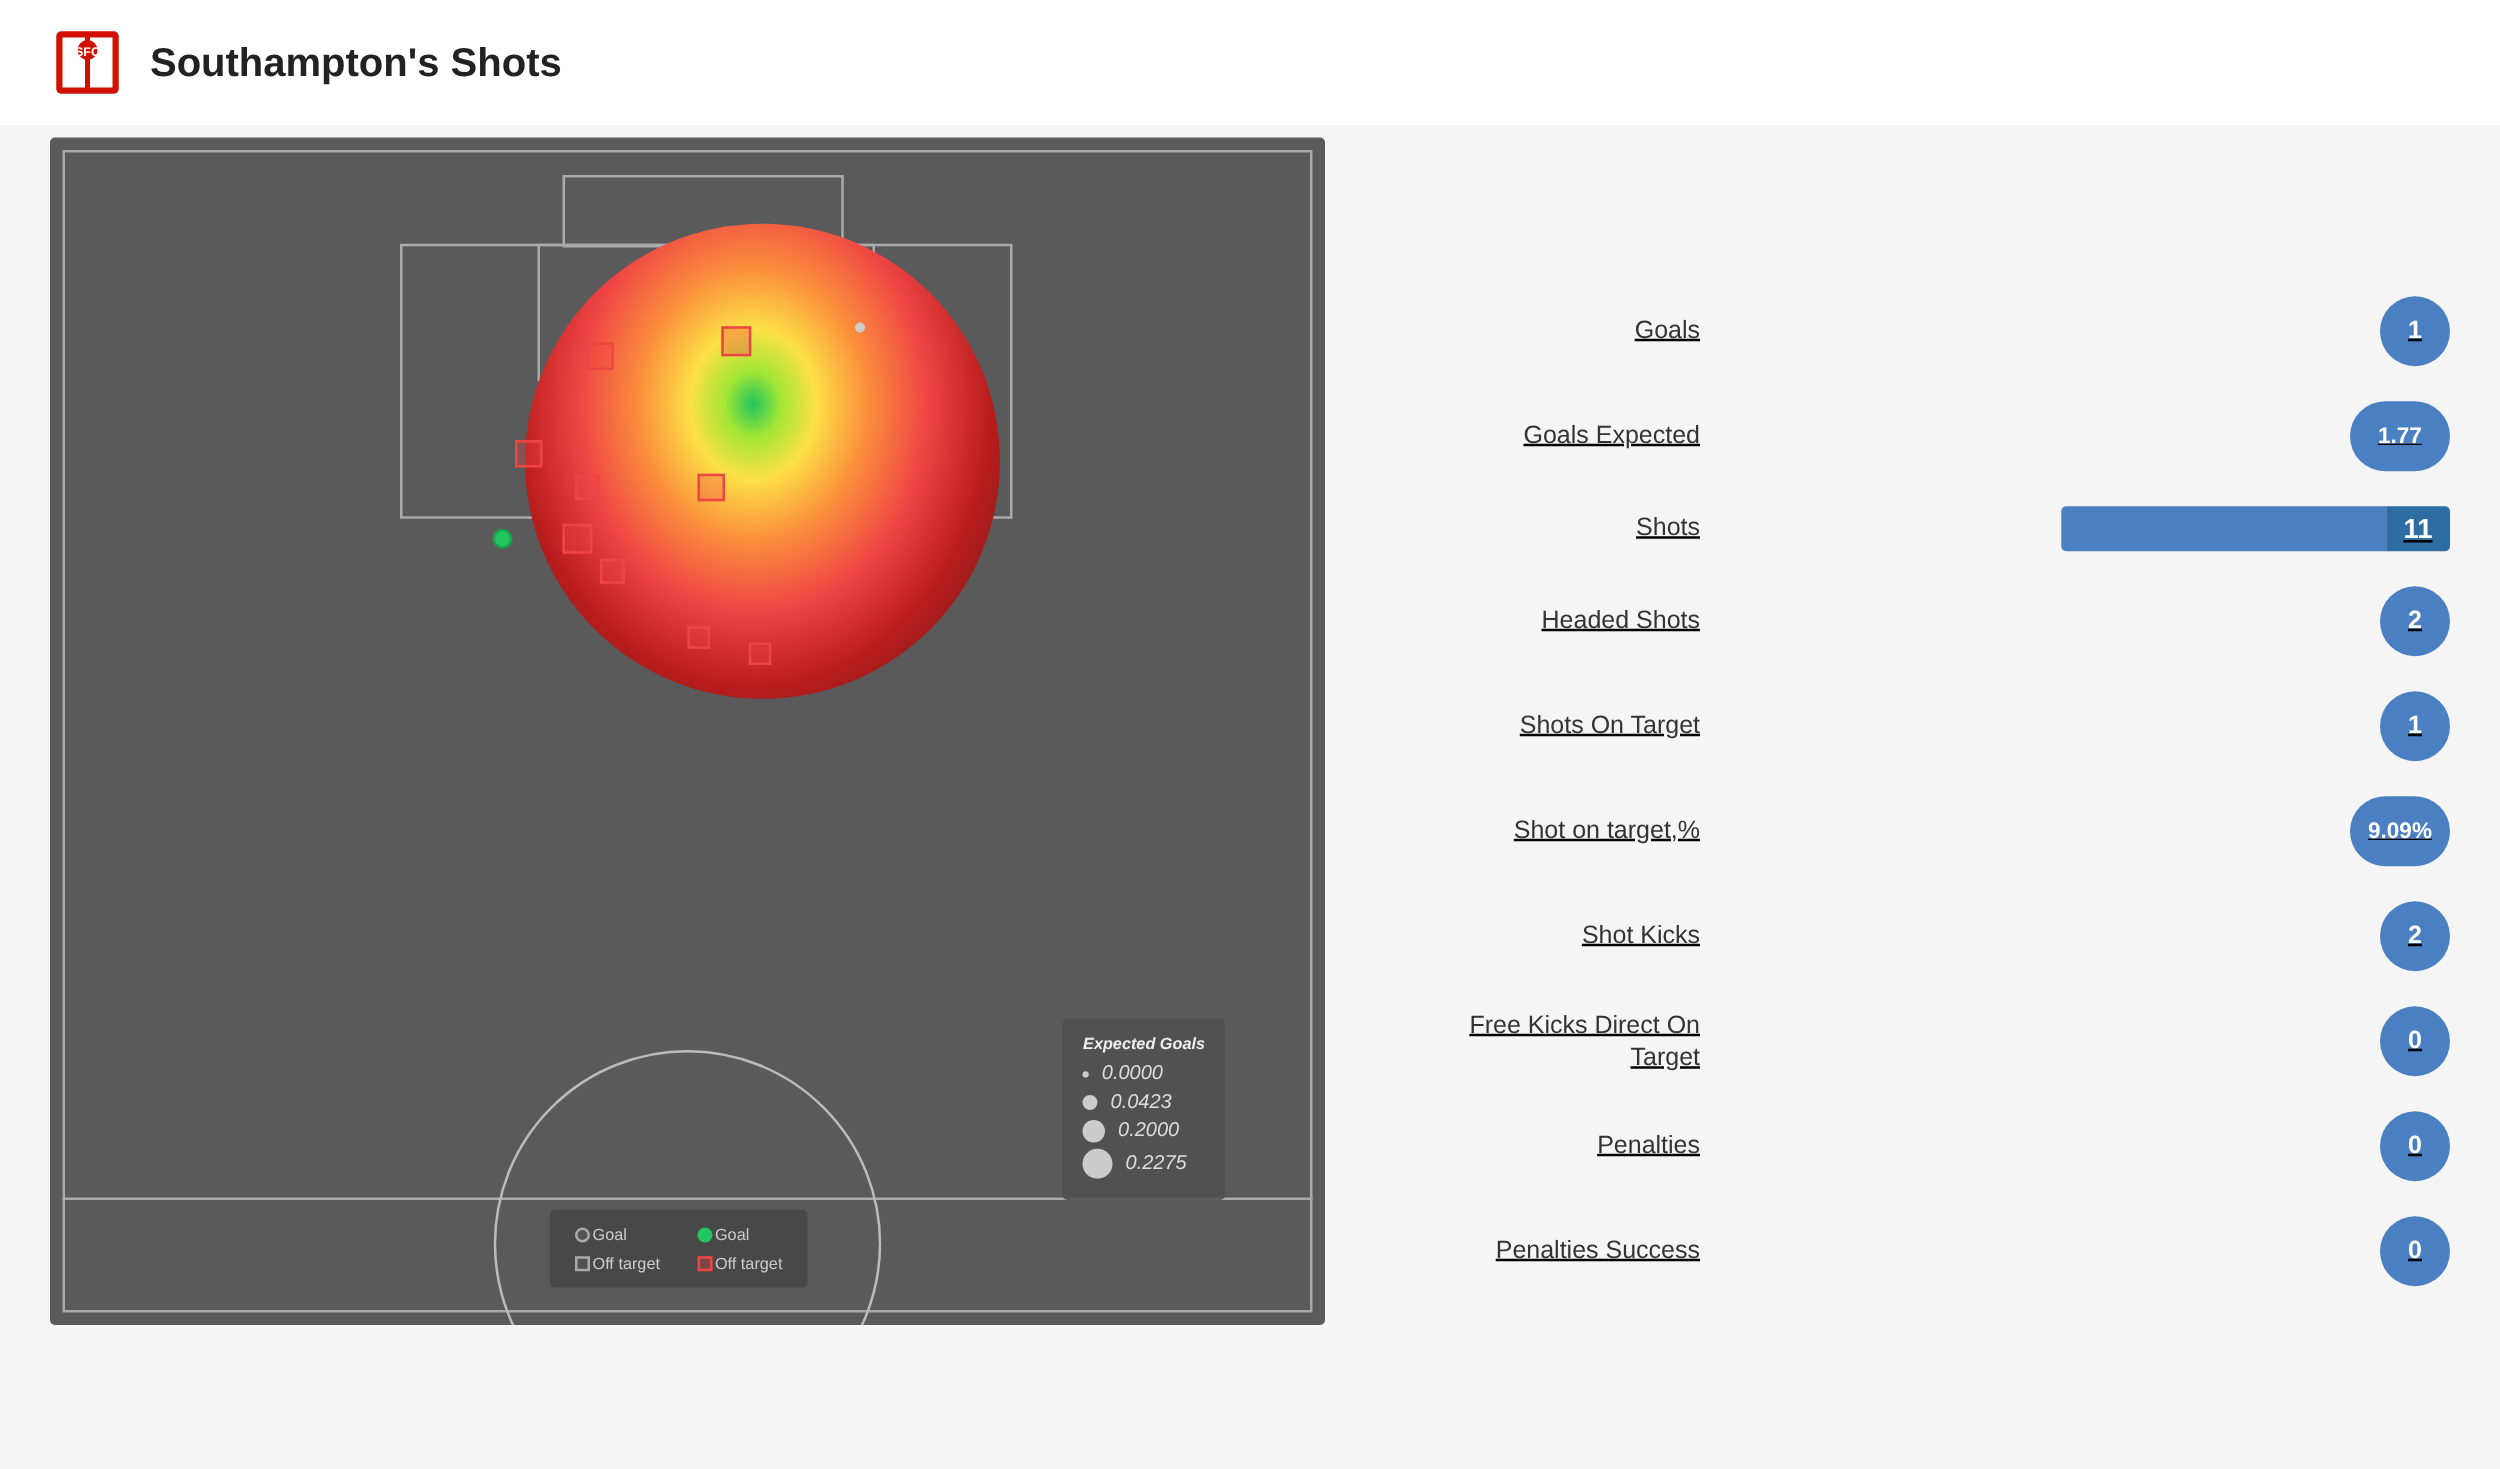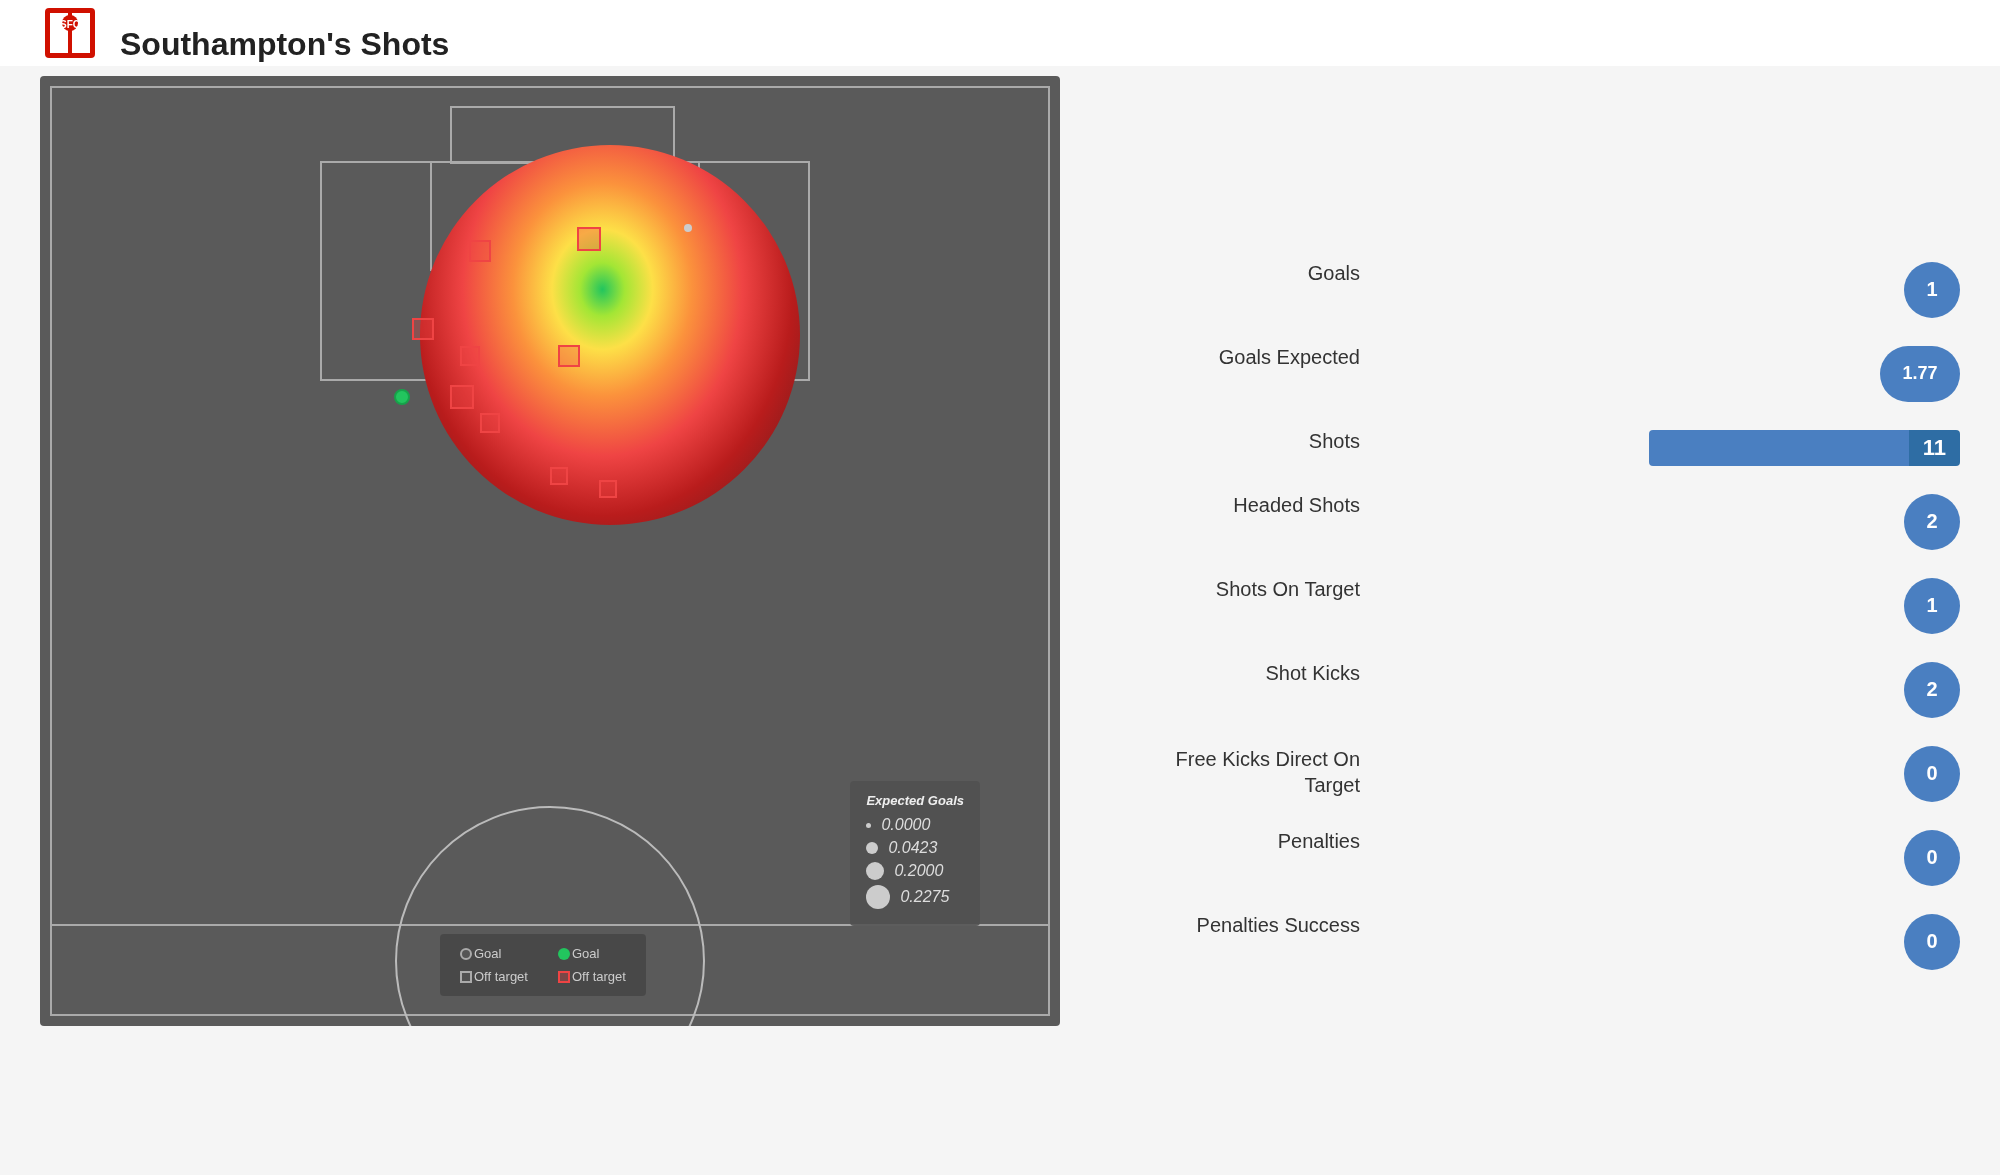--- a/index.html
+++ b/index.html
@@ -8,22 +8,22 @@
       font-family: Arial, sans-serif;
       width: 2000px;
       height: 1175px;
       overflow: hidden;
       display: flex;
       flex-direction: column;
     }
 
     .header {
       display: flex;
-      align-items: flex-end;
-      padding: 3px 40px;
+      align-items: center;
+      padding: 20px 40px;
       background: #fff;
     }
 
     .club-logo {
       width: 60px;
       height: 60px;
       margin-right: 20px;
     }
 
     .page-title {
@@ -185,22 +185,23 @@
       flex: 1;
       display: flex;
       flex-direction: column;
       justify-content: center;
       gap: 28px;
       padding-left: 20px;
     }
 
     .stat-row {
       display: flex;
-      align-items: flex-start;
+      align-items: center;
       justify-content: space-between;
+      text-decoration: underline;
     }
 
     .stat-label {
       font-size: 20px;
       color: #333;
       min-width: 260px;
       text-align: right;
       padding-right: 20px;
     }
 
@@ -397,20 +398,26 @@
       </div>
     </div>
 
     <div class="stat-row">
       <span class="stat-label">Shots On Target</span>
       <div class="stat-value-badge">
         <span>1</span>
       </div>
     </div>
 
+    <div class="stat-row">
+      <span class="stat-label">Shot on target,%</span>
+      <div class="stat-value-badge wide">
+        <span>9.09%</span>
+      </div>
+    </div>
 
 
     <div class="stat-row">
       <span class="stat-label">Shot Kicks</span>
       <div class="stat-value-badge">
         <span>2</span>
       </div>
     </div>
 
     <div class="stat-row">

